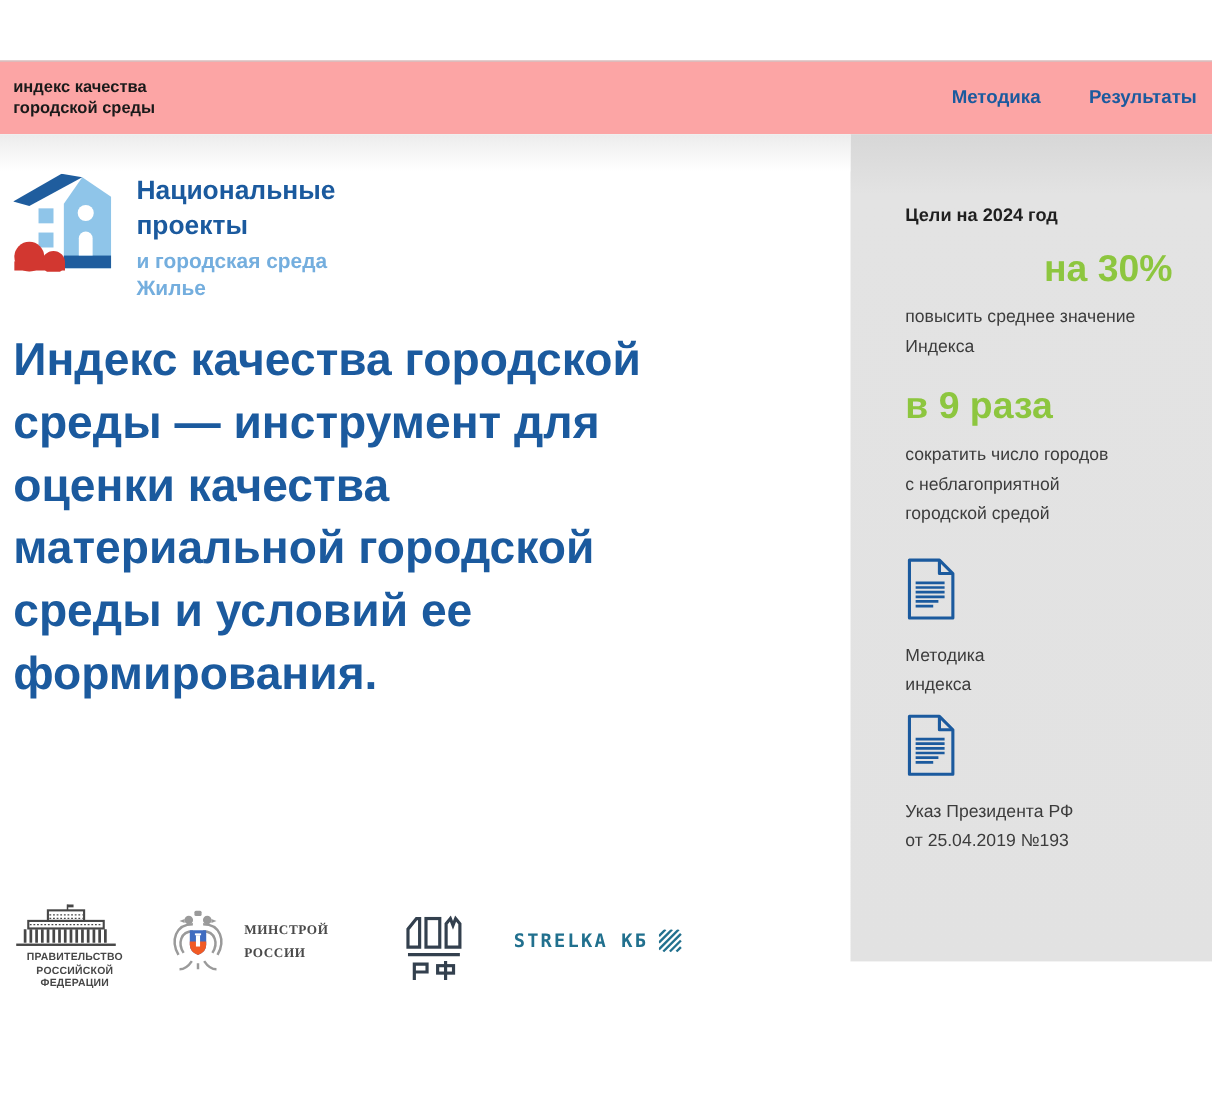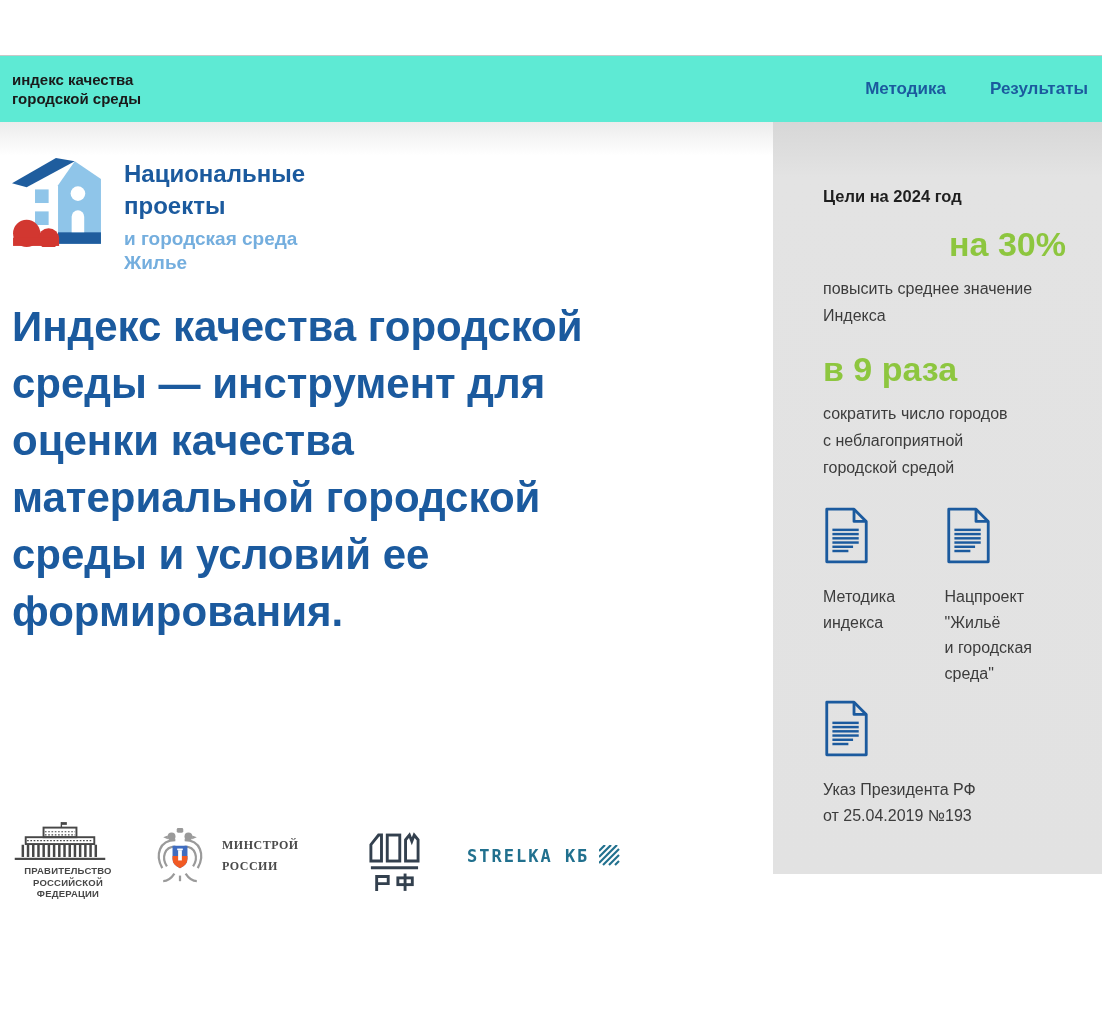--- a/index.html
+++ b/index.html
@@ -4,21 +4,21 @@
 <style>
   * { margin:0; padding:0; box-sizing:border-box; }
   html,body { background:#ffffff; }
   body {
     width:1102px; height:1010px; position:relative; overflow:hidden;
     font-family:"Liberation Sans", sans-serif;
   }
   
   .topspace { height:55px; background:#fff; }
   .site-header {
-    height:67px; border-top:1px solid #c8c8c8; background:#5eead4;
+    height:67px; border-top:1px solid #c8c8c8; background:#fca5a5;
     display:flex; align-items:center; justify-content:space-between;
     padding:0 14px 0 12px;
   }
   .site-name { font-size:15px; font-weight:700; color:#1a1a1a; line-height:19px; }
   .site-name .ln { display:block; }
   .main-nav { display:flex; gap:44px; }
   .main-nav a {
     font-size:17px; font-weight:700; color:#1b5a9e; text-decoration:none; cursor:pointer;
   }
   
@@ -243,40 +243,20 @@
             <line x1="10" y1="42" x2="32" y2="42"></line>
             <line x1="10" y1="46.5" x2="27" y2="46.5"></line>
           </g>
         </svg>
         <div class="doc-label">
           <span class="ln">Методика</span>
           <span class="ln">индекса</span>
         </div>
       </div>
 
-      <div class="doc">
-        <svg width="47" height="57" viewBox="0 0 50 60" aria-hidden="true">
-          <path d="M4 2 H33 L46 15 V58 H4 Z" fill="none" stroke="#1b5a9e" stroke-width="3" stroke-linejoin="round"></path>
-          <path d="M33 2 V15 H46" fill="none" stroke="#1b5a9e" stroke-width="3" stroke-linejoin="round"></path>
-          <g stroke="#1b5a9e" stroke-width="2.6">
-            <line x1="10" y1="24" x2="38" y2="24"></line>
-            <line x1="10" y1="28.5" x2="38" y2="28.5"></line>
-            <line x1="10" y1="33" x2="38" y2="33"></line>
-            <line x1="10" y1="37.5" x2="38" y2="37.5"></line>
-            <line x1="10" y1="42" x2="32" y2="42"></line>
-            <line x1="10" y1="46.5" x2="27" y2="46.5"></line>
-          </g>
-        </svg>
-        <div class="doc-label">
-          <span class="ln">Нацпроект</span>
-          <span class="ln">"Жильё</span>
-          <span class="ln">и городская</span>
-          <span class="ln">среда"</span>
-        </div>
-      </div>
     </div>
 
     <div class="doc doc-single">
       <svg width="47" height="57" viewBox="0 0 50 60" aria-hidden="true">
         <path d="M4 2 H33 L46 15 V58 H4 Z" fill="none" stroke="#1b5a9e" stroke-width="3" stroke-linejoin="round"></path>
         <path d="M33 2 V15 H46" fill="none" stroke="#1b5a9e" stroke-width="3" stroke-linejoin="round"></path>
         <g stroke="#1b5a9e" stroke-width="2.6">
           <line x1="10" y1="24" x2="38" y2="24"></line>
           <line x1="10" y1="28.5" x2="38" y2="28.5"></line>
           <line x1="10" y1="33" x2="38" y2="33"></line>

